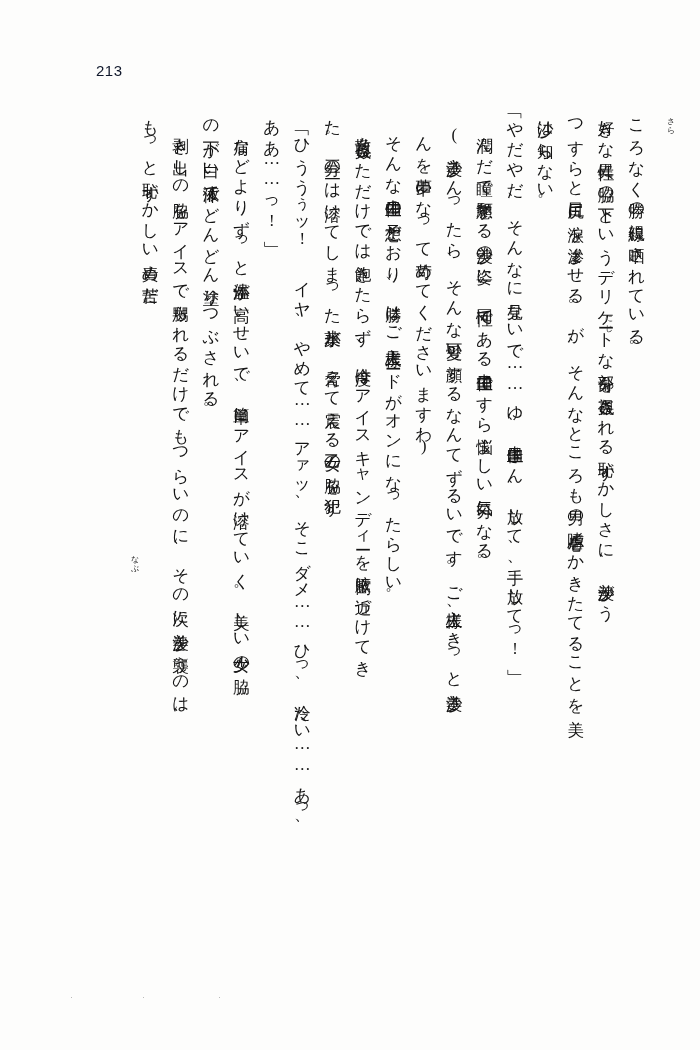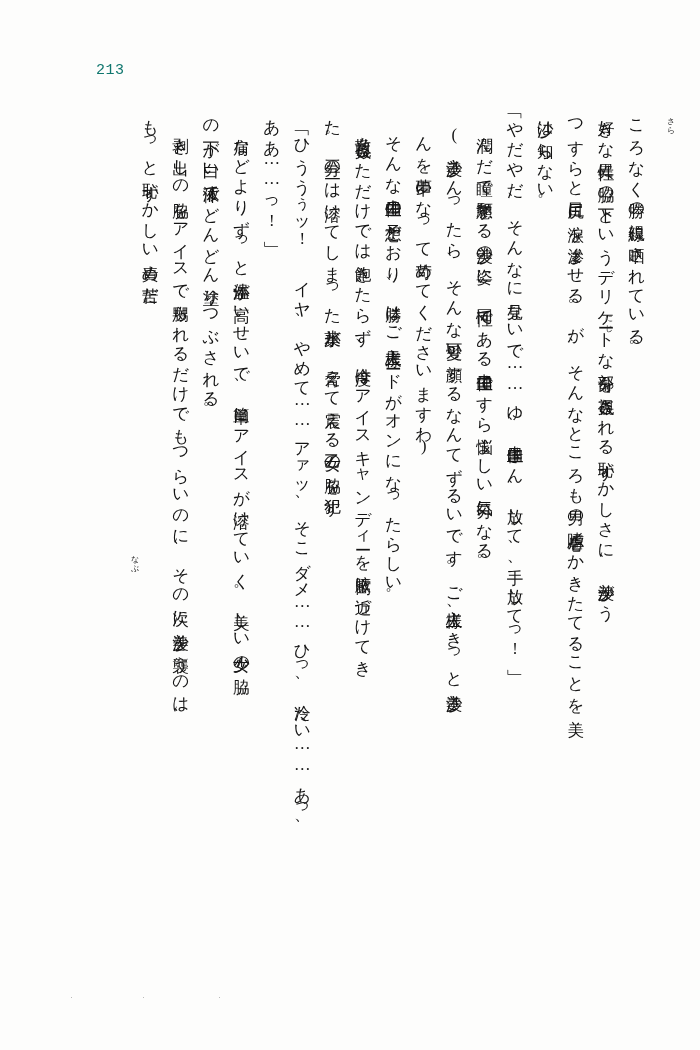--- a/index.html
+++ b/index.html
@@ -19,22 +19,22 @@
     position: absolute;
     inset: 0;
     background: #fdfdfc;
   }
   .page-number {
     position: absolute;
     top: 62px;
     left: 96px;
     font-size: 15px;
     letter-spacing: 0.5px;
-    color: #0f766e;
-    font-family: Liberation Mono, monospace;
+    color: #0f172a;
+    font-family: Liberation Sans, sans-serif;
   }
   .text-block {
     position: absolute;
     top: 108px;
     right: 56px;
     left: 62px;
     height: 880px;
     display: flex;
     flex-direction: row-reverse;
     justify-content: flex-start;

